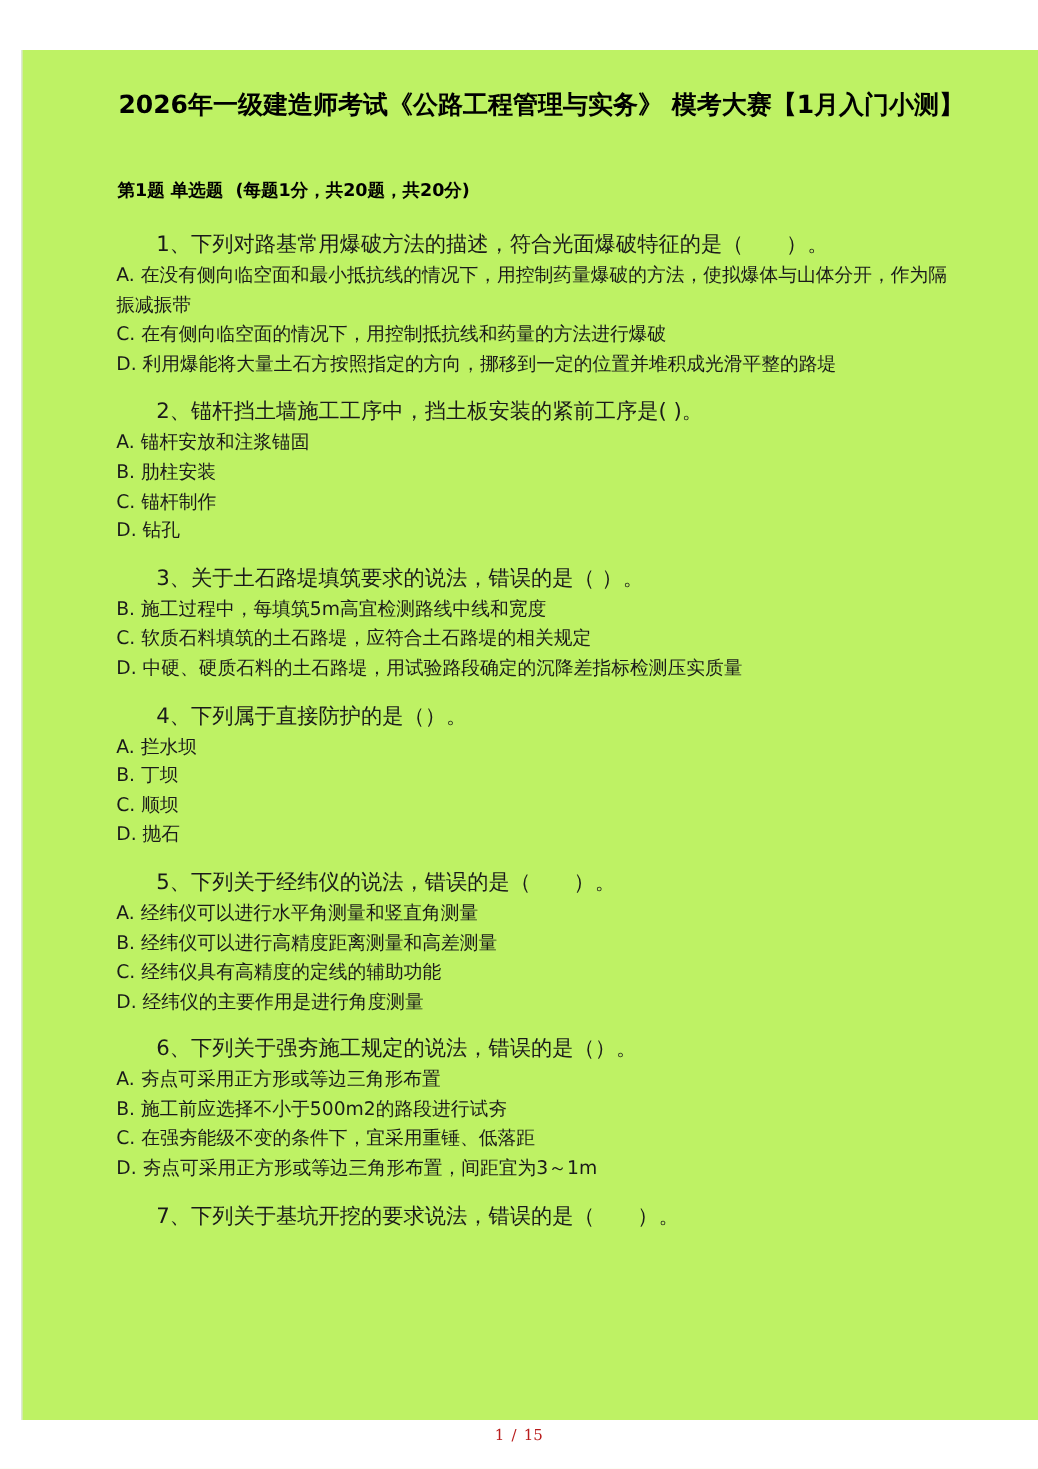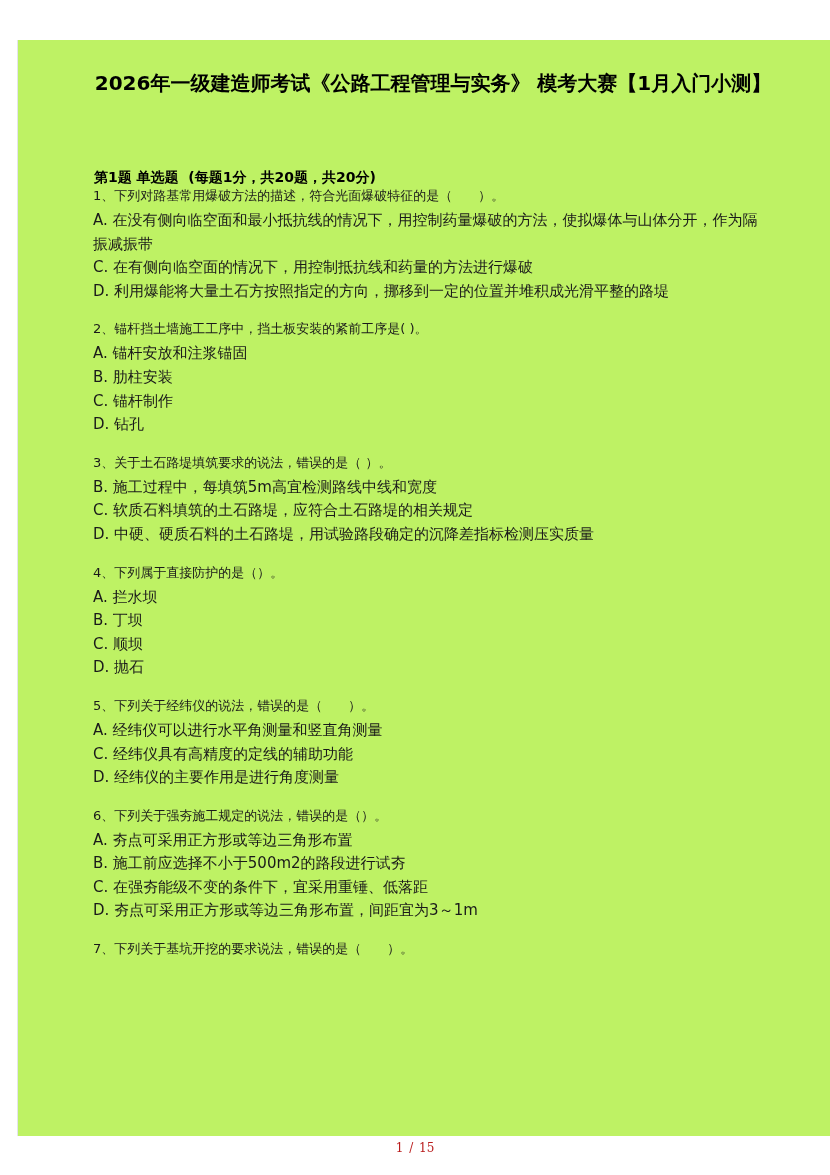--- a/index.html
+++ b/index.html
@@ -29,33 +29,33 @@
     color: #000;
   }
   .section-header {
     position: absolute;
     left: 76px; top: 104px;
     font-weight: bold;
     font-size: 14px;
     line-height: 18px;
     color: #000;
     white-space: pre;
-    margin-top: 24px;
   }
   .questions {
     position: absolute;
     left: 75px; top: 144px;
     width: 665px;
   }
   .question { margin-bottom: 14px; }
   .q-stem {
-    font-size: 13px;
+    font-size: 17px;
     line-height: 24px;
     margin-bottom: 1px;
     white-space: pre-wrap;
+    margin-left: 32px;
   }
   .q-option {
     font-size: 15px;
     line-height: 23.6px;
     white-space: pre-wrap;
   }
   .page-number {
     position: absolute;
     left: 0; top: 1141px;
     width: 830px;
@@ -100,20 +100,21 @@
       <div class="q-stem">4、下列属于直接防护的是（）。</div>
       <div class="q-option">A. 拦水坝</div>
       <div class="q-option">B. 丁坝</div>
       <div class="q-option">C. 顺坝</div>
       <div class="q-option">D. 抛石</div>
     </div>
 
     <div class="question">
       <div class="q-stem">5、下列关于经纬仪的说法，错误的是（　　）。</div>
       <div class="q-option">A. 经纬仪可以进行水平角测量和竖直角测量</div>
+      <div class="q-option">B. 经纬仪可以进行高精度距离测量和高差测量</div>
       <div class="q-option">C. 经纬仪具有高精度的定线的辅助功能</div>
       <div class="q-option">D. 经纬仪的主要作用是进行角度测量</div>
     </div>
 
     <div class="question">
       <div class="q-stem">6、下列关于强夯施工规定的说法，错误的是（）。</div>
       <div class="q-option">A. 夯点可采用正方形或等边三角形布置</div>
       <div class="q-option">B. 施工前应选择不小于500m2的路段进行试夯</div>
       <div class="q-option">C. 在强夯能级不变的条件下，宜采用重锤、低落距</div>
       <div class="q-option">D. 夯点可采用正方形或等边三角形布置，间距宜为3～1m</div>

